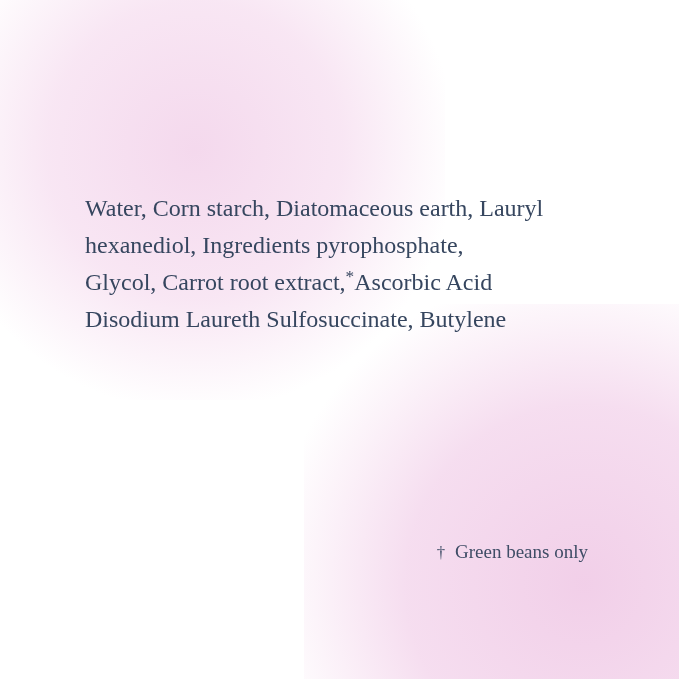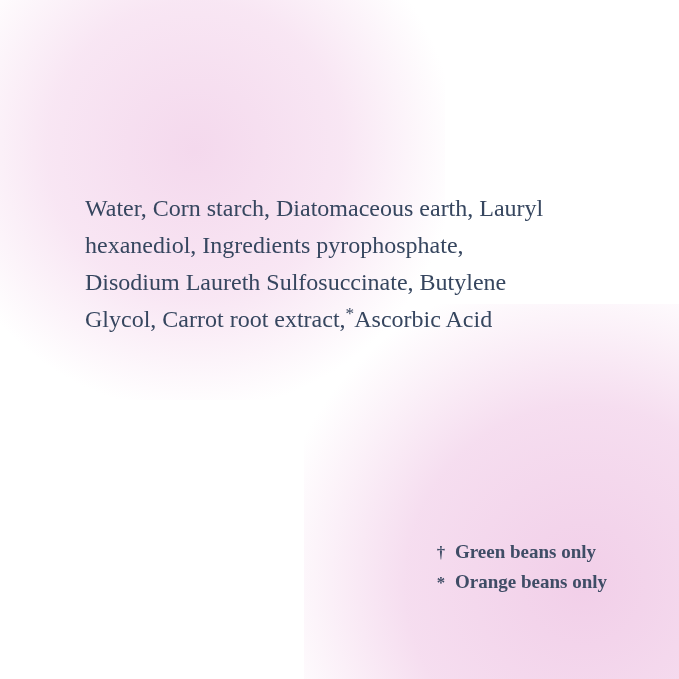--- a/index.html
+++ b/index.html
@@ -71,21 +71,20 @@
     vertical-align: 0.45em;
     letter-spacing: 0;
   }
   .legend {
     position: absolute;
     left: 432px;
     top: 538px;
     font-size: 19px;
     line-height: 28.5px;
     color: var(--legend-color, #3f4d66);
-    font-weight: bold;
   }
   .legend-row {
     white-space: nowrap;
   }
   .legend-sym {
     display: inline-block;
     width: 18px;
     text-align: center;
     font-size: 0.88em;
     margin-right: 5px;
@@ -95,21 +94,20 @@
 <body>
 
 <div class="canvas" style="--title-color: #1c3a5c; --body-color: #36465f; --legend-color: #3f4d66;">
   <div class="glow glow-tl"></div>
   <div class="glow glow-br"></div>
 
 
   <div class="ingredients">
       <div class="ing-line">Water, Corn starch, Diatomaceous earth, Lauryl</div>
       <div class="ing-line">hexanediol, Ingredients pyrophosphate,</div>
+      <div class="ing-line">Glycol, Carrot root extract,<sup class="mark">*</sup>Ascorbic Acid</div>
       <div class="ing-line">Disodium Laureth Sulfosuccinate, Butylene</div>
-      <div class="ing-line">Glycol, Carrot root extract,<sup class="mark">*</sup>Ascorbic Acid</div>
     </div>
 
   <div class="legend">
       <div class="legend-row"><span class="legend-sym">†</span><span class="legend-label">Green beans only</span></div>
-      <div class="legend-row"><span class="legend-sym">*</span><span class="legend-label">Orange beans only</span></div>
     </div>
 </div>
 
 </body></html>

